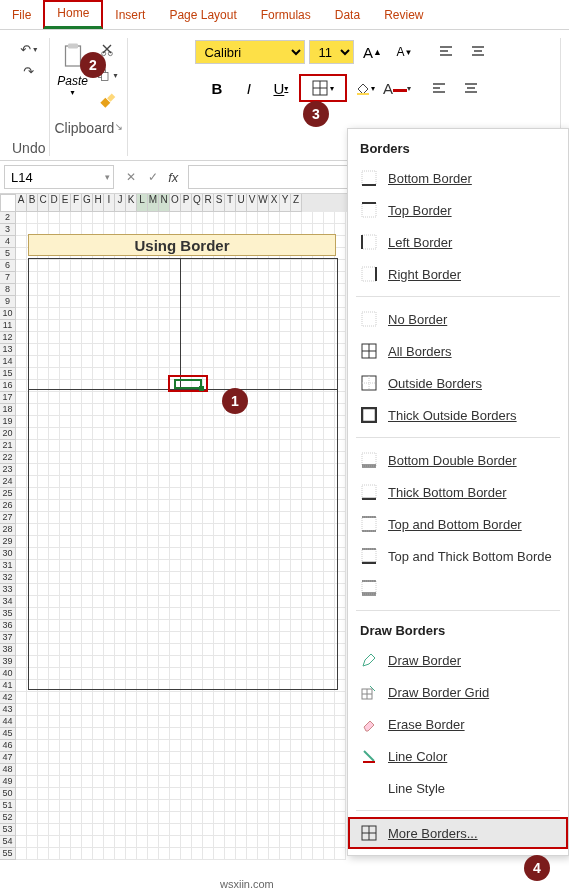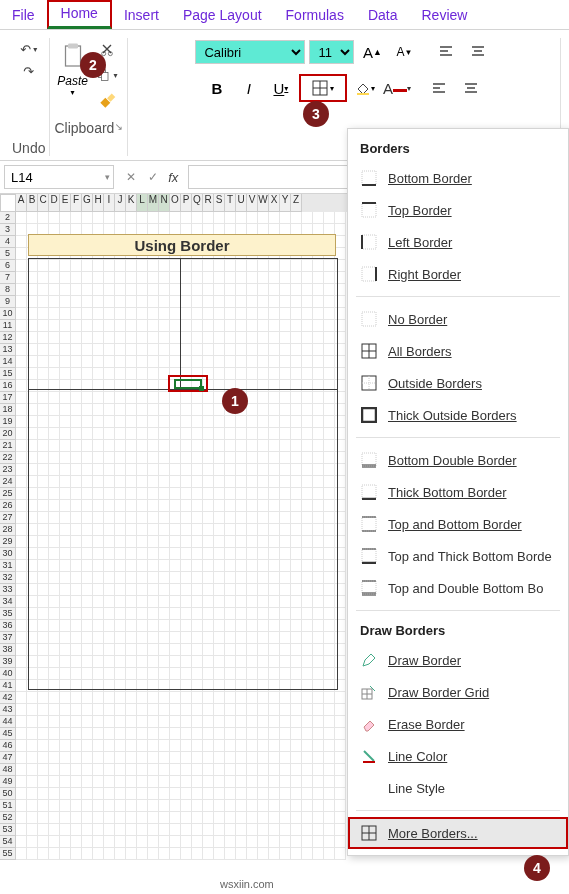--- a/index.html
+++ b/index.html
@@ -1,31 +1,31 @@
 <!DOCTYPE html>
 <html><head>
   <meta charset="utf-8">
   <style>
     * { box-sizing: border-box; margin: 0; padding: 0; font-family: "Segoe UI", Arial, sans-serif; }
     body { background: #fff; width: 569px; height: 894px; overflow: hidden; position: relative; }
 
     .menu-bar { display: flex; border-bottom: 1px solid #d4d4d4; background: #fff; height: 30px; align-items: center; }
-    .menu-tab { padding: 5px 12px; font-size: 14px; color: #6d28d9; cursor: pointer; user-select: none; height: 100%; display: flex; align-items: center; }
+    .menu-tab { padding: 5px 12px; font-size: 12px; color: #c2410c; cursor: pointer; user-select: none; height: 100%; display: flex; align-items: center; }
     .menu-tab.active { border: 2px solid #c00000; border-bottom: 3px solid #1a7a2e; padding-bottom: 8px; }
 
     .ribbon { display: flex; border-bottom: 1px solid #d4d4d4; background: #fff; padding: 8px 8px 4px 8px; }
     .ribbon-group { display: flex; flex-direction: column; align-items: center; padding: 0 4px; border-right: 1px solid #e0e0e0; }
     .ribbon-group-label { font-size: 14px; color: #555; margin-top: 4px; }
     .ribbon-row { display: flex; gap: 4px; align-items: center; }
     .ribbon-btn { width: 28px; height: 22px; display: flex; align-items: center; justify-content: center; cursor: pointer; color: #444; font-size: 13px; }
     .ribbon-btn .chev { font-size: 8px; margin-left: 2px; }
     .paste-grp { display: flex; flex-direction: column; align-items: center; }
     .paste-icon { width: 32px; height: 36px; display: flex; align-items: center; justify-content: center; font-size: 24px; }
     .paste-lbl { font-size: 12px; font-style: italic; }
-    .font-sel { font-family: inherit; font-size: 13px; padding: 2px 4px; border: 1px solid #ccc; background: #5eead4; height: 24px; }
+    .font-sel { font-family: inherit; font-size: 13px; padding: 2px 4px; border: 1px solid #ccc; background: #fde047; height: 24px; }
     .font-sel.name { width: 110px; }
     .font-sel.size { width: 45px; }
     .fmt-btn { width: 28px; height: 28px; display: flex; align-items: center; justify-content: center; font-size: 15px; cursor: pointer; }
     .border-btn { border: 2px solid #c00000; width: 48px; height: 28px; display: flex; align-items: center; justify-content: center; gap: 2px; }
     .dropdn { font-size: 8px; }
     .brush { color: #e7a11a; font-size: 20px; }
 
     .callout { position: absolute; width: 26px; height: 26px; border-radius: 50%; background: #7b1c1c; color: #fff; font-weight: bold; font-size: 14px; display: flex; align-items: center; justify-content: center; z-index: 10; }
 
     .name-row { display: flex; align-items: center; padding: 4px; border-bottom: 1px solid #d4d4d4; gap: 4px; }
@@ -2141,21 +2141,20 @@
       </span>
     <span>Top and Thick Bottom Borde</span>
   </div>
   <div class="dd-item">
     <span class="dd-icon">
         <svg class="bicon" viewBox="0 0 16 16">
           <rect x="1" y="1" width="14" height="13" fill="none" stroke="#ccc" stroke-dasharray="1,1"></rect>
           <path d="M1 1h14M1 13h14M1 15h14" stroke="#333"></path>
         </svg>
       </span>
-    <span>Top and Double Bottom Bo</span>
   </div>
   <div class="dd-divider"></div>
   <div class="dd-section">Draw Borders</div>
   <div class="dd-item">
     <span class="dd-icon">
         <svg class="bicon" viewBox="0 0 16 16">
           <path d="M2 14l2-6 6-6 4 4-6 6-6 2z" fill="none" stroke="#4a8"></path>
         </svg>
       </span>
     <span class="ul">Draw Border</span>

